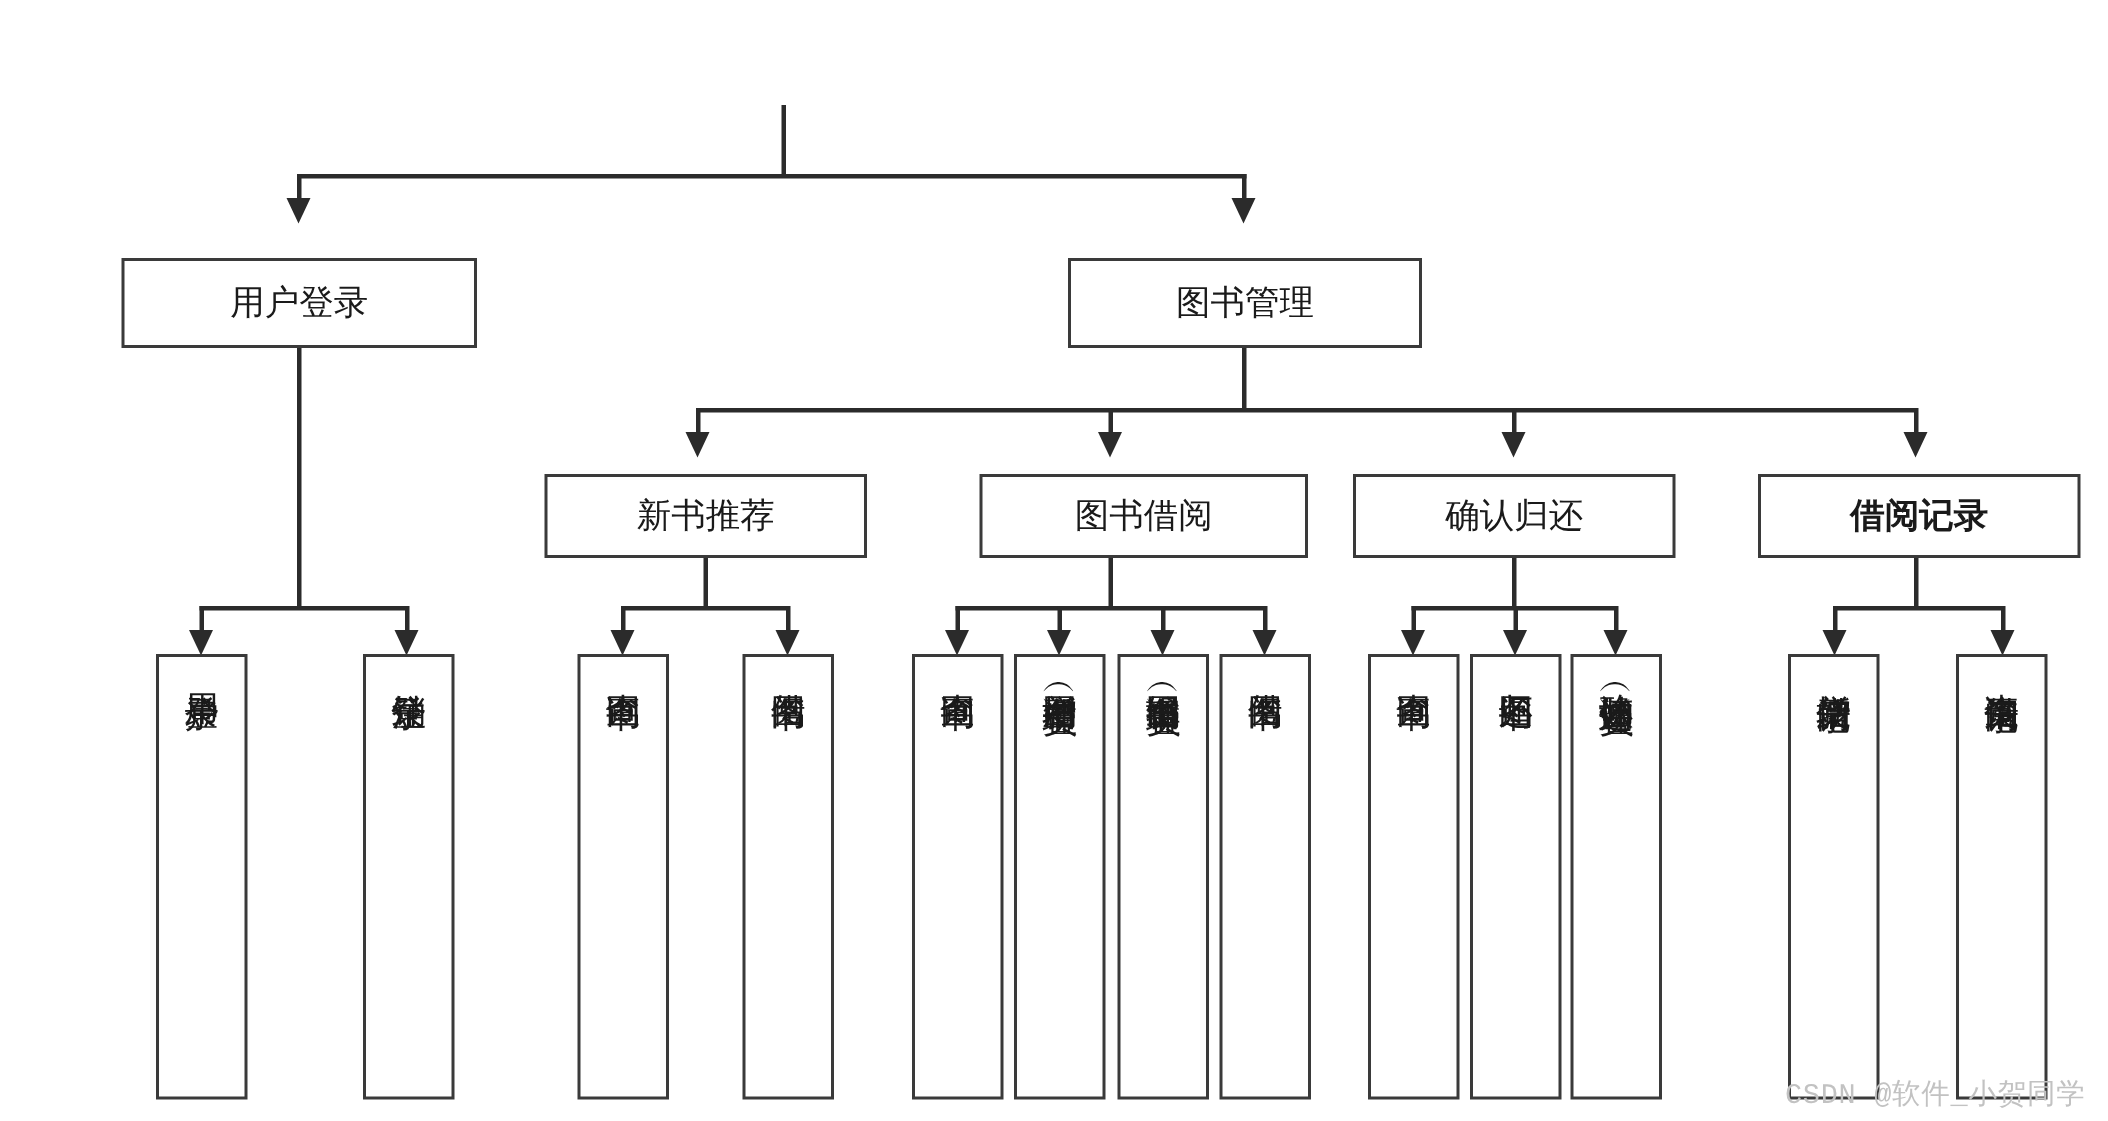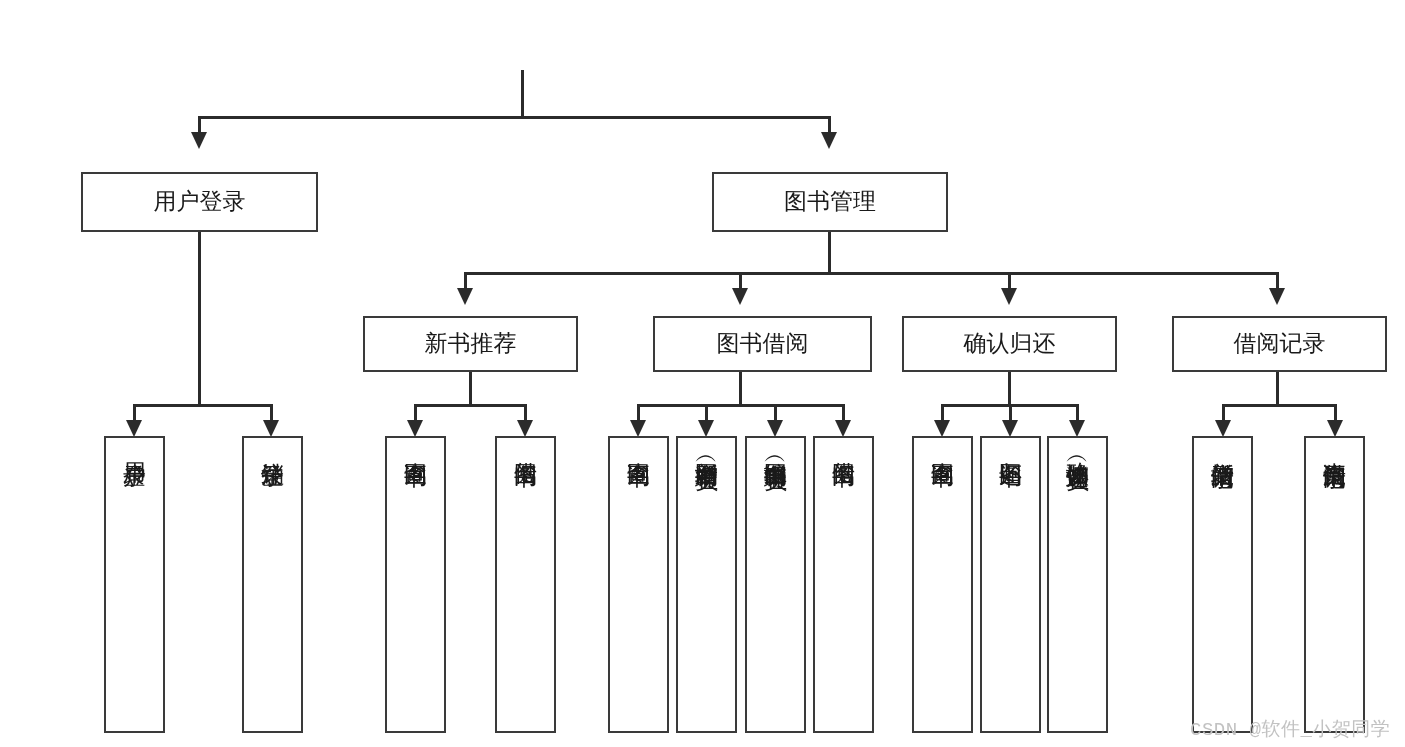--- a/index.html
+++ b/index.html
@@ -116,21 +116,21 @@
 
   <div class="node horiz" style="left:363px; top:316px; width:215px; height:56px;">
     <span class="node-label">新书推荐</span>
   </div>
   <div class="node horiz" style="left:633px; top:316px; width:219px; height:56px;margin-left:20px;">
     <span class="node-label">图书借阅</span>
   </div>
   <div class="node horiz" style="left:902px; top:316px; width:215px; height:56px;">
     <span class="node-label">确认归还</span>
   </div>
-  <div class="node horiz" style="left:1172px; top:316px; width:215px; height:56px;">
+  <div class="node horiz" style="left:1172px; top:316px; width:215px; height:56px;font-weight:bold;">
     <span class="node-label">借阅记录</span>
   </div>
 
   <div class="conn v" style="left:469px; top:372px; width:2.5px; height:34px;"></div>
   <div class="conn h" style="left:414px; top:404px; width:112px; height:2.5px;"></div>
   <div class="conn v" style="left:414px; top:404px; width:2.5px; height:20px;"></div>
   <div class="arrow" style="left:407px; top:420px;"></div>
   <div class="conn v" style="left:524px; top:404px; width:2.5px; height:20px;"></div>
   <div class="arrow" style="left:517px; top:420px;"></div>
 

